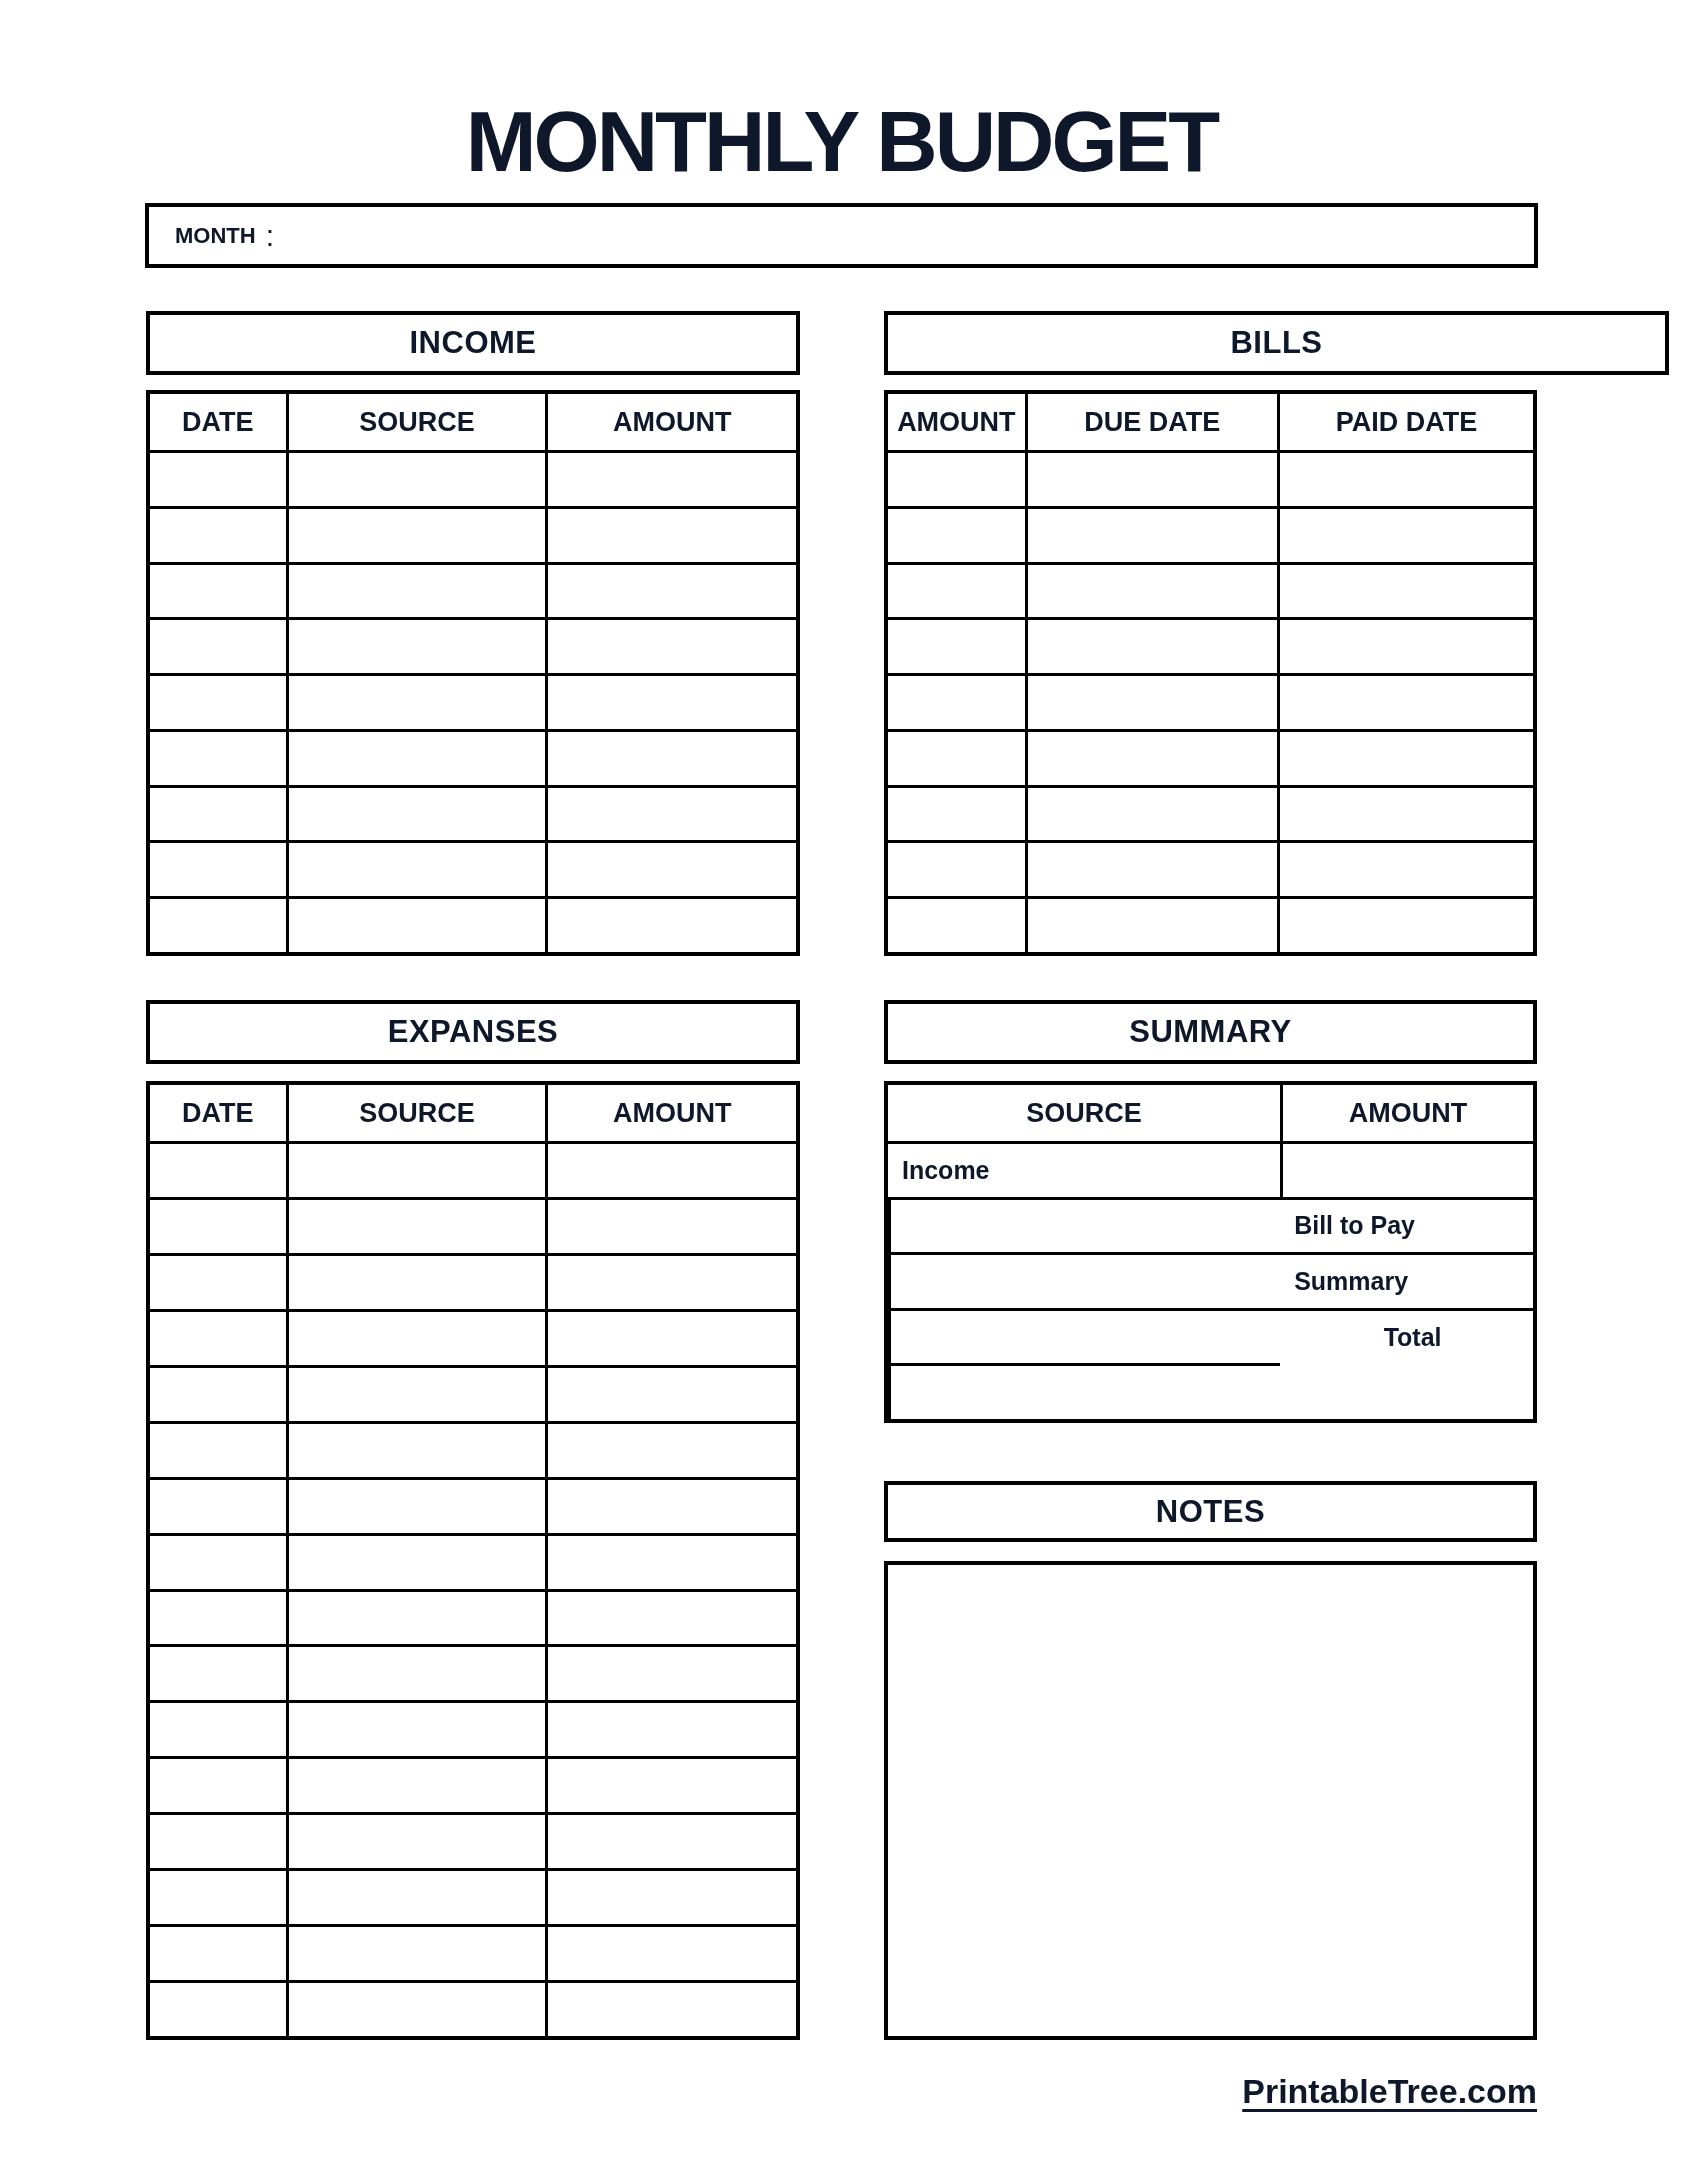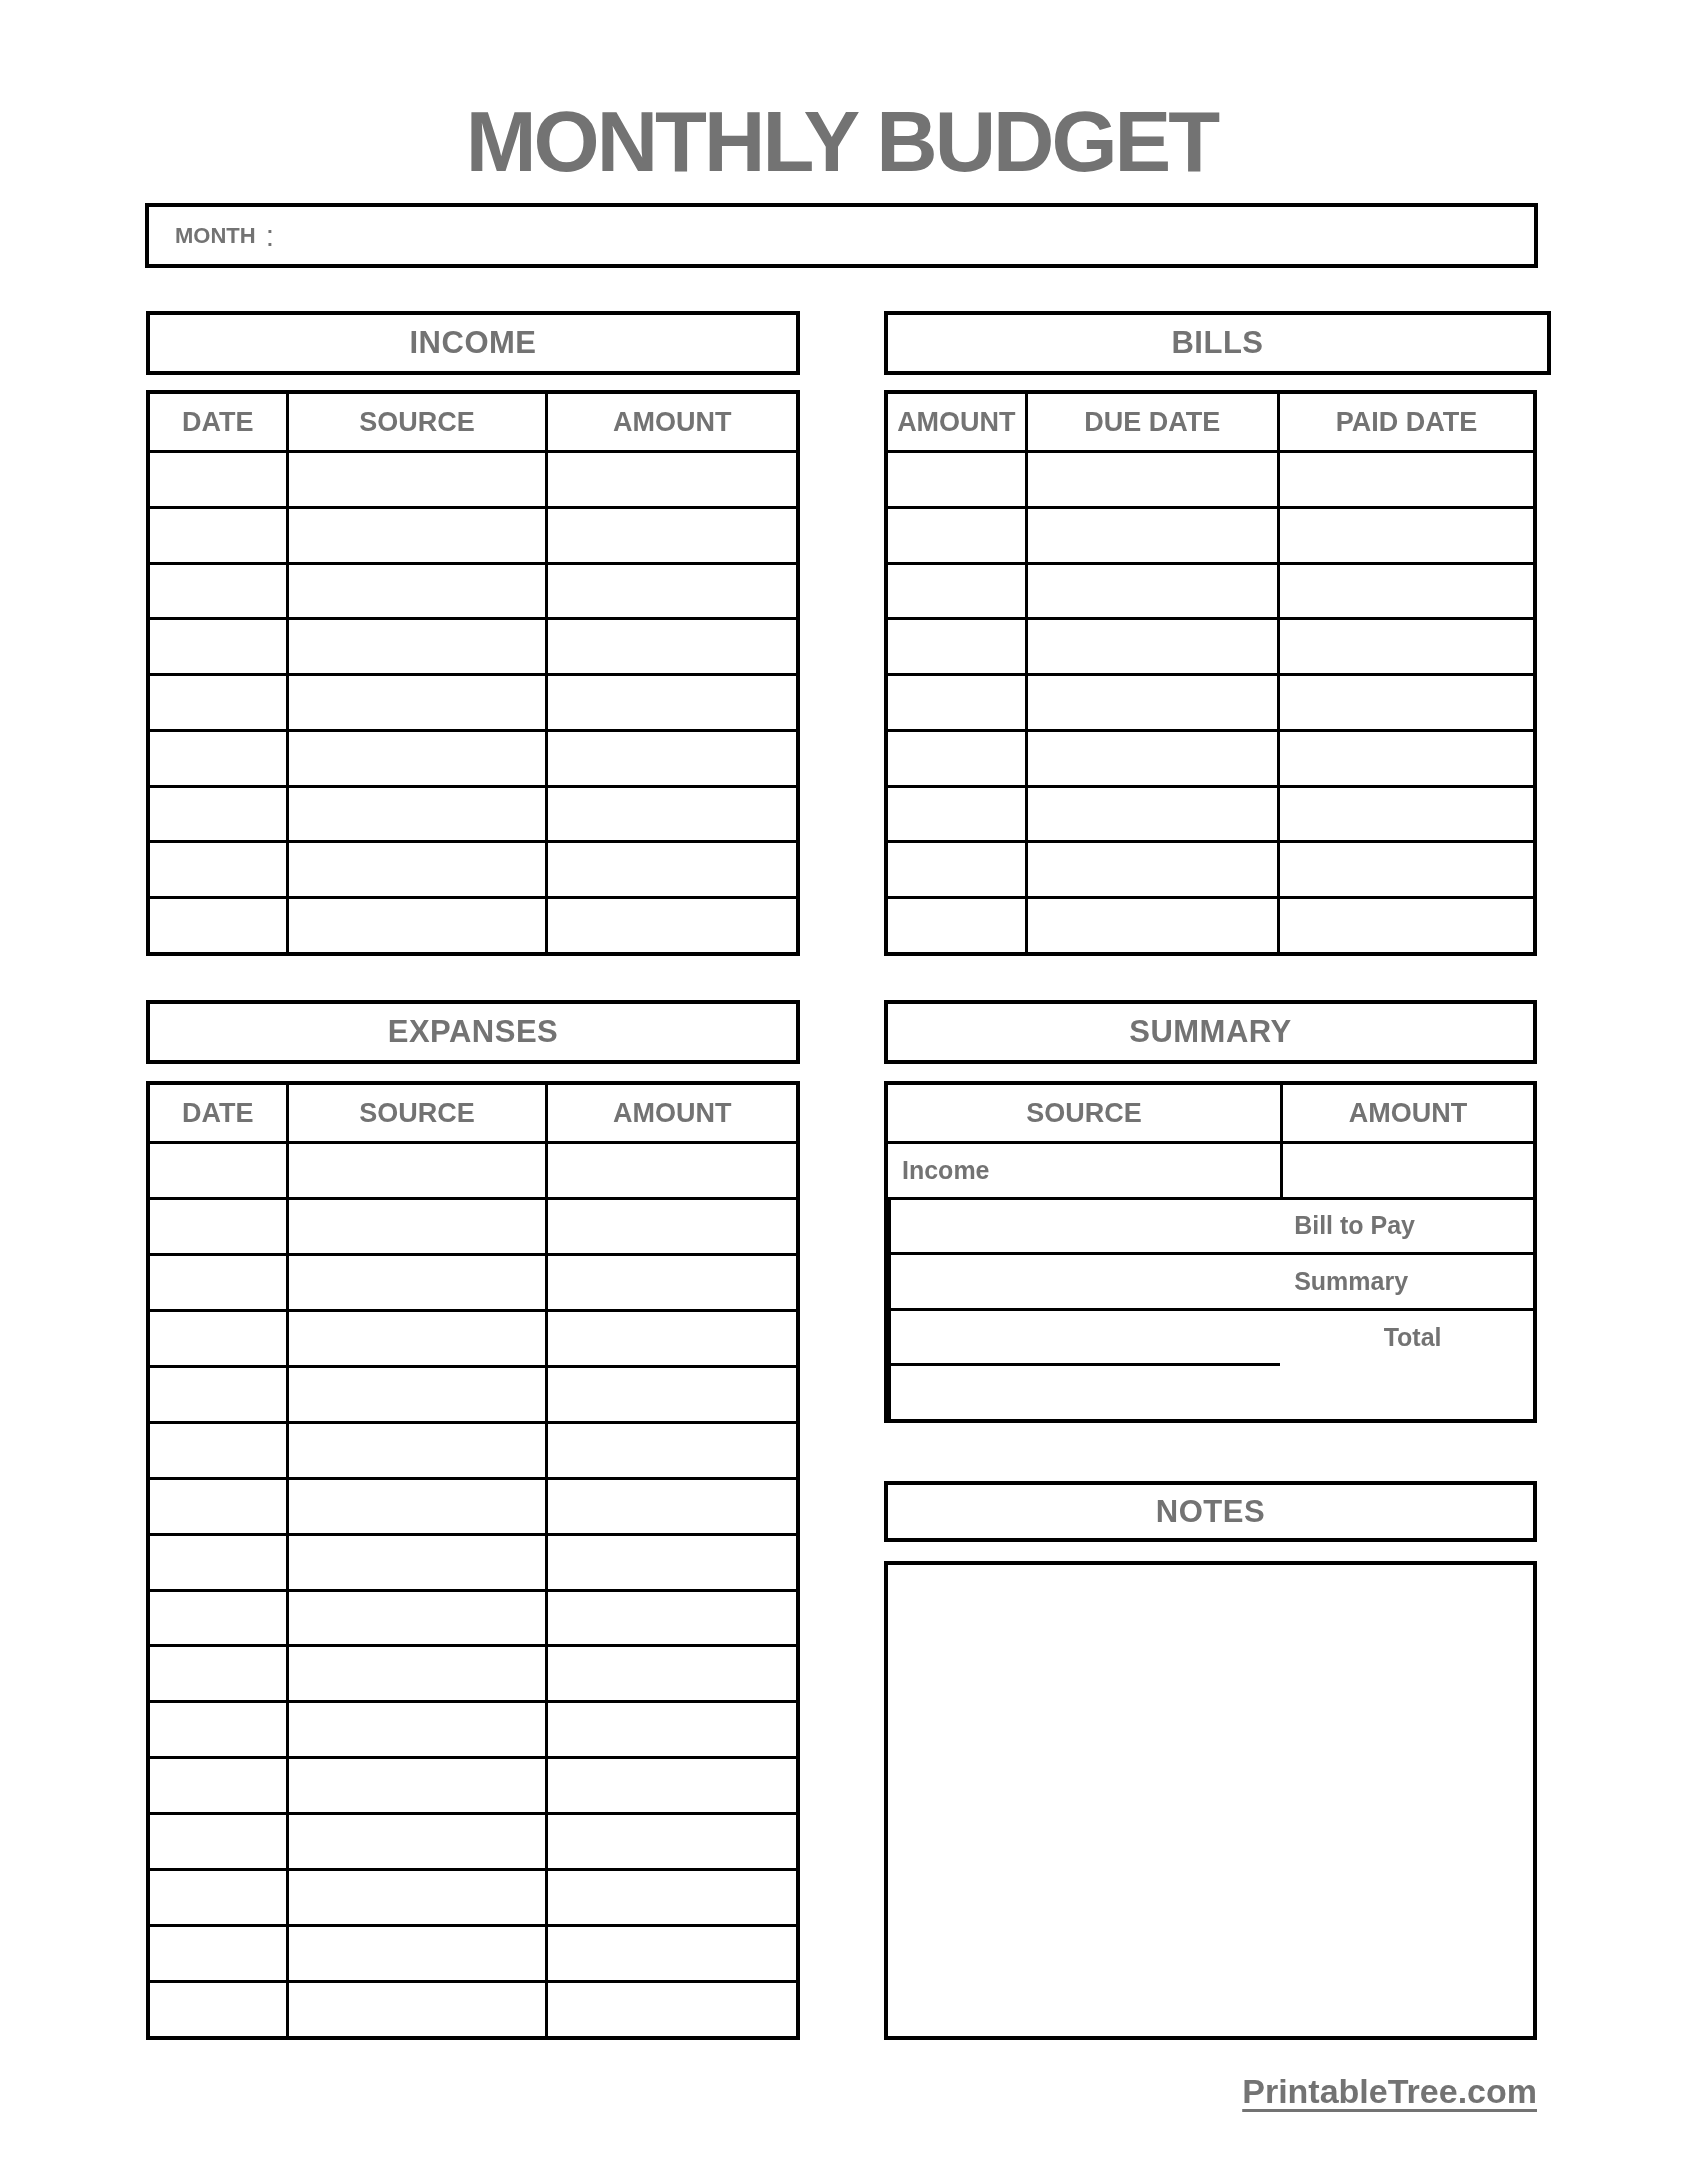--- a/index.html
+++ b/index.html
@@ -1,38 +1,38 @@
 <!DOCTYPE html>
 <html><head>
 <meta charset="utf-8">
 <style>
   html,body{margin:0;padding:0;background:#ffffff;}
   .page{
     position:relative;width:1683px;height:2178px;background:#ffffff;
-    font-family:"Liberation Sans",sans-serif;color:#737373;overflow:hidden;
+    font-family:"Liberation Sans",sans-serif;color:#0f172a;overflow:hidden;
   }
   .title{
     position:absolute;left:0;top:99px;width:100%;margin:0;
     text-align:center;font-size:85px;font-weight:700;letter-spacing:-3px;line-height:1;
   }
   .month-box{
     position:absolute;left:145px;top:203px;width:1393px;height:65px;
     border:4px solid #000;box-sizing:border-box;
     display:flex;align-items:center;padding-left:26px;
   }
   .month-label{font-size:22px;font-weight:700;}
   .month-sep{font-size:30px;font-weight:400;margin-left:10px;}
   .month-value{flex:1;height:100%;}
   .section-header{
     position:absolute;height:64px;border:4px solid #000;box-sizing:border-box;
     display:flex;align-items:center;justify-content:center;
     font-size:31px;font-weight:700;letter-spacing:0.5px;
   }
   .hdr-income{left:146px;top:311px;width:654px;}
-  .hdr-bills{left:884px;top:311px;width:667px;}
+  .hdr-bills{left:884px;top:311px;width:785px;}
   .hdr-expanses{left:146px;top:1000px;width:654px;text-align:right;}
   .hdr-summary{left:884px;top:1000px;width:653px;}
   .hdr-notes{left:884px;top:1481px;width:653px;height:61px;}
   .tbl{
     position:absolute;border:4px solid #000;box-sizing:border-box;
     display:grid;background:#fff;
   }
   #income-table{left:146px;top:390px;width:654px;height:566px;
     grid-template-columns:21.0% 40.2% 38.8%;grid-template-rows:56px;grid-auto-rows:1fr;}
   #bills-table{left:884px;top:390px;width:653px;height:566px;

